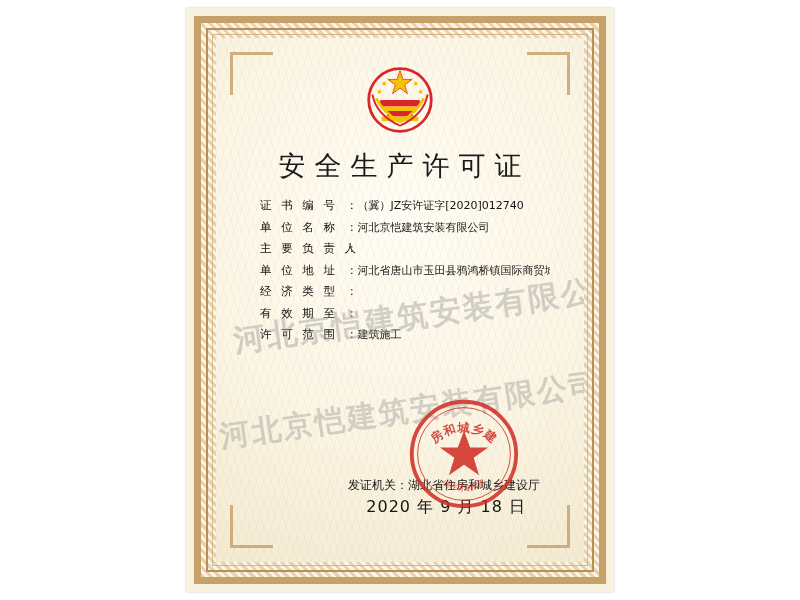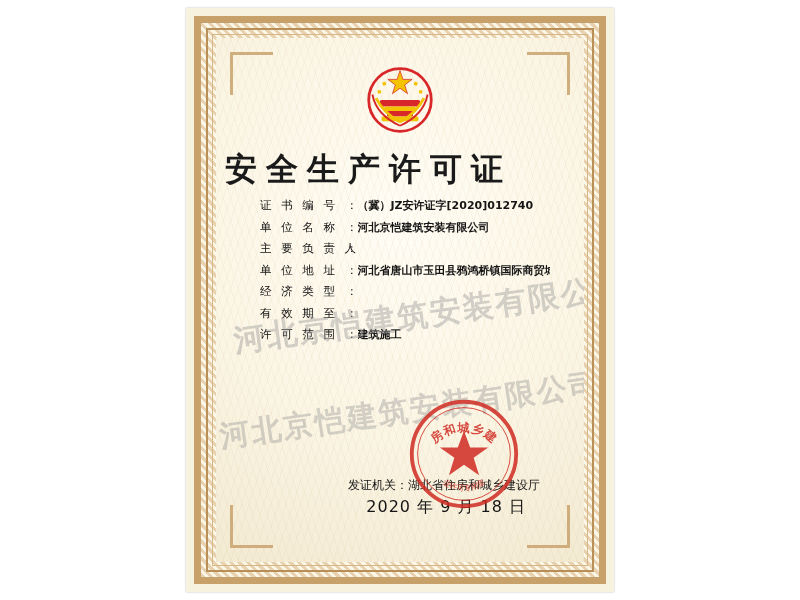--- a/index.html
+++ b/index.html
@@ -73,24 +73,24 @@
   .corner.br{right:14px;bottom:14px;border-left:none;border-top:none;}
 
   
   .emblem{
     position:absolute;left:50%;top:16px;transform:translateX(-50%);
     width:92px;height:92px;
   }
   
   .cert-title{
     position:absolute;left:0;right:0;top:110px;
-    text-align:left;
-    font-family:"DejaVu Sans", sans-serif;
-    font-size:32px;
-    font-weight:bold;
+    text-align:center;
+    font-family:"DejaVu Sans", sans-serif;
+    font-size:27px;
+    font-weight:normal;
     letter-spacing:9px;
     color:#1a1a1a;
     text-indent:9px;
   }
   
   .fields{
     position:absolute;
     left:44px;top:160px;right:34px;
   }
   .row{
@@ -116,21 +116,20 @@
     color:#111;
   }
   .row .val{
     flex:1 1 auto;
     font-family:"DejaVu Sans", sans-serif;
     font-size:11px;
     color:#151515;
     white-space:nowrap;
     overflow:hidden;
     text-overflow:clip;
-    font-weight:bold;
   }
   
   .watermark{
     position:absolute;
     left:-6px;top:255px;
     width:440px;
     text-align:center;
     font-family:"DejaVu Sans", sans-serif;
     font-size:31px;
     font-weight:bold;

